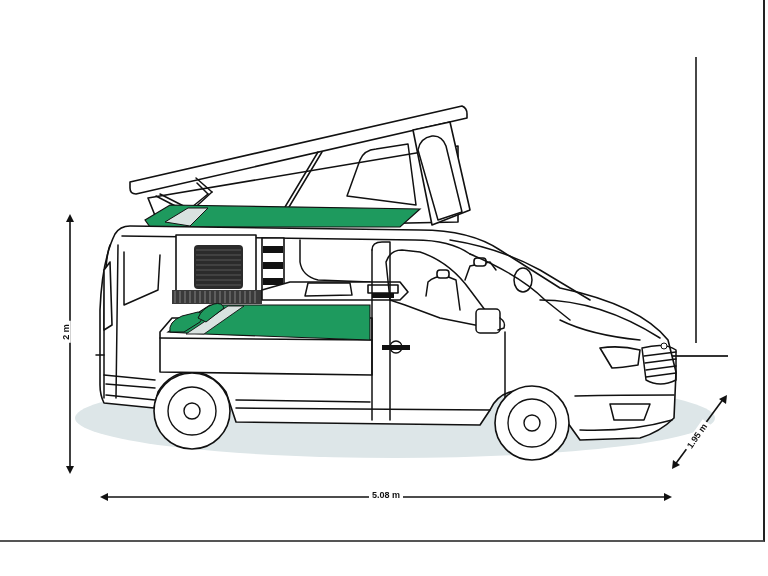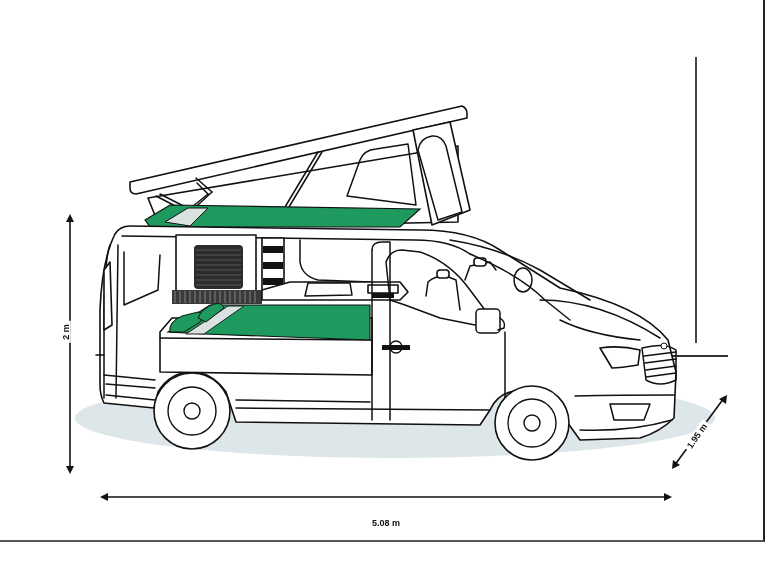--- a/index.html
+++ b/index.html
@@ -1,21 +1,21 @@
 <!DOCTYPE html>
 <html><head>
 <meta charset="utf-8">
 <style>
   html, body { margin: 0; padding: 0; background: #ffffff; }
   body { width: 768px; height: 576px; overflow: hidden; position: relative; font-family: "Liberation Sans", sans-serif; }
   #canvas { position: absolute; left: 0; top: 0; width: 768px; height: 576px; }
   .frame { position: absolute; left: -2px; top: -2px; width: 767px; height: 544px; border-right: 2px solid #222; border-bottom: 2px solid #555; box-sizing: border-box; }
   .dim-label { position: absolute; font-size: 9px; font-weight: bold; color: #111; background: #fff; padding: 0 3px; white-space: nowrap; }
   #lbl-height { left: 55px; top: 327px; transform: rotate(-90deg); transform-origin: center; }
-  #lbl-length { left: 369px; top: 490px; margin-top: 28px; }
+  #lbl-length { left: 369px; top: 490px; }
   #lbl-width { left: 680px; top: 431px; transform: rotate(-55deg); transform-origin: center; }
   svg .o { fill: #fff; stroke: #111; stroke-width: 1.6; stroke-linejoin: round; stroke-linecap: round; }
   svg .l { fill: none; stroke: #111; stroke-width: 1.5; stroke-linecap: round; stroke-linejoin: round; }
 </style>
 </head>
 <body>
 
 <div class="frame"></div>
 
 <svg id="canvas" viewBox="0 0 768 576" xmlns="http://www.w3.org/2000/svg">

